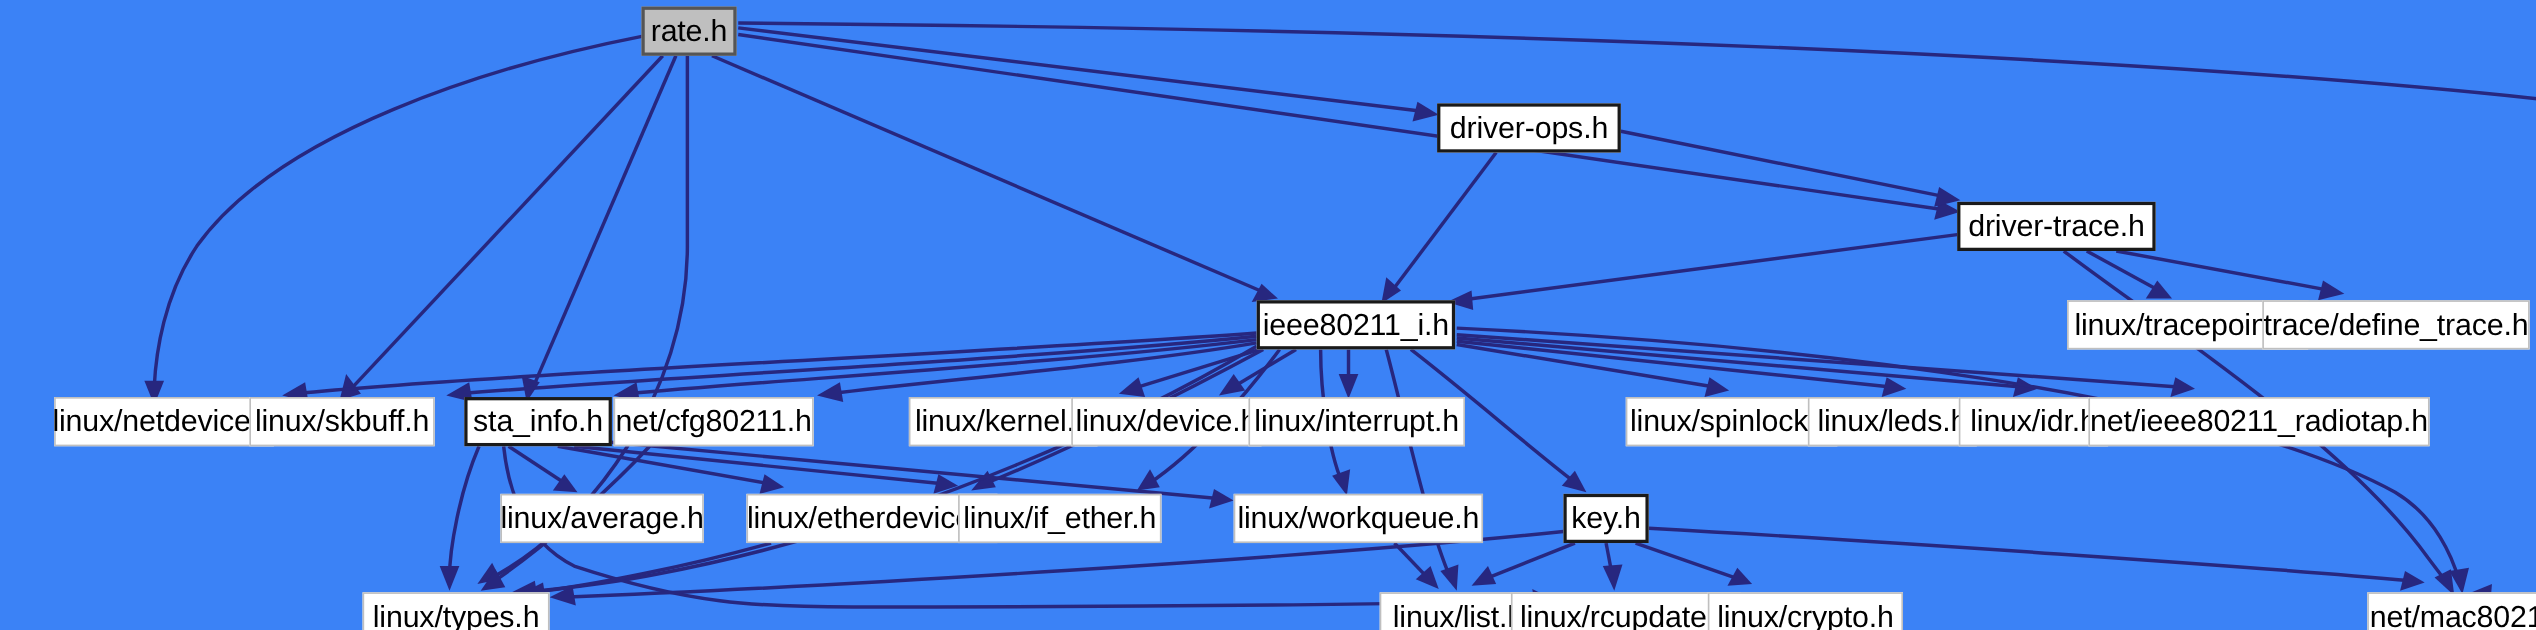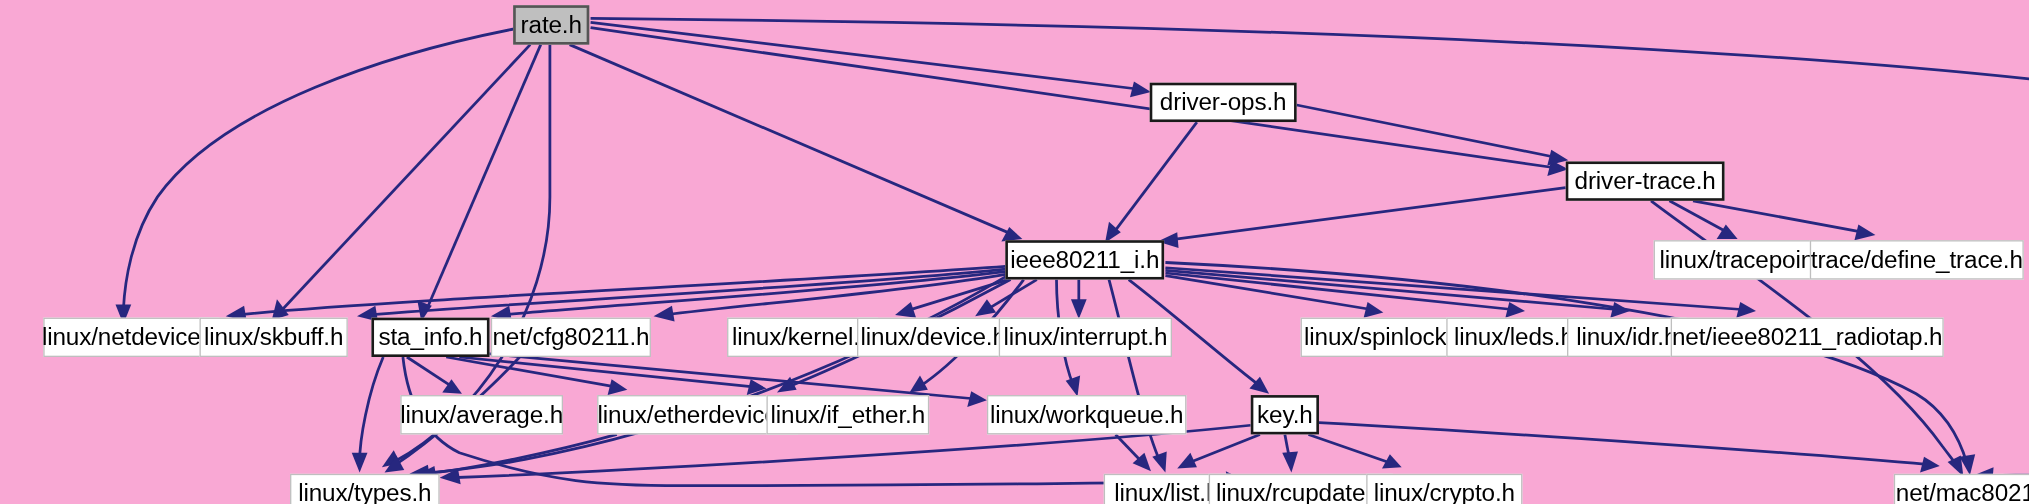--- a/index.html
+++ b/index.html
@@ -4,21 +4,21 @@
 <style>
   html, body {
     margin: 0;
     padding: 0;
     background: #ffffff;
   }
   #graph-root {
     position: relative;
     width: 2029px;
     height: 504px;
-    background: #f9a8d4;
+    background: #3b82f6;
     font-family: "Liberation Sans", sans-serif;
     overflow: hidden;
   }
   #edge-layer {
     position: absolute;
     left: 0;
     top: 0;
     width: 2029px;
     height: 504px;
   }

